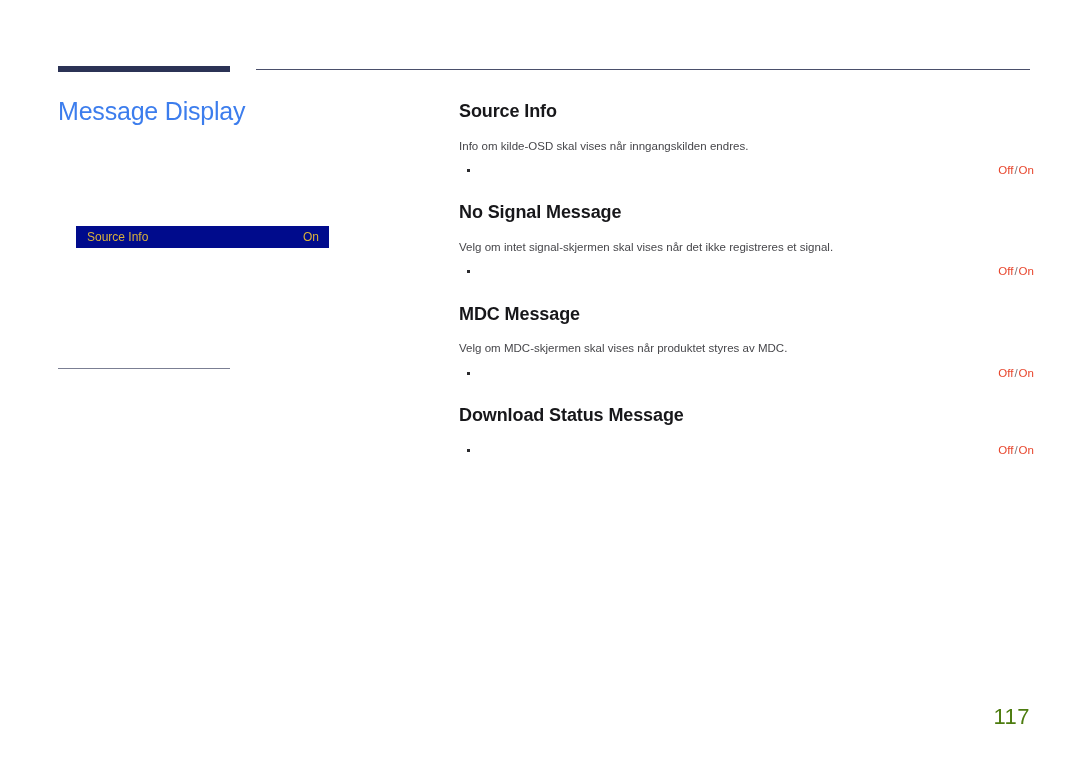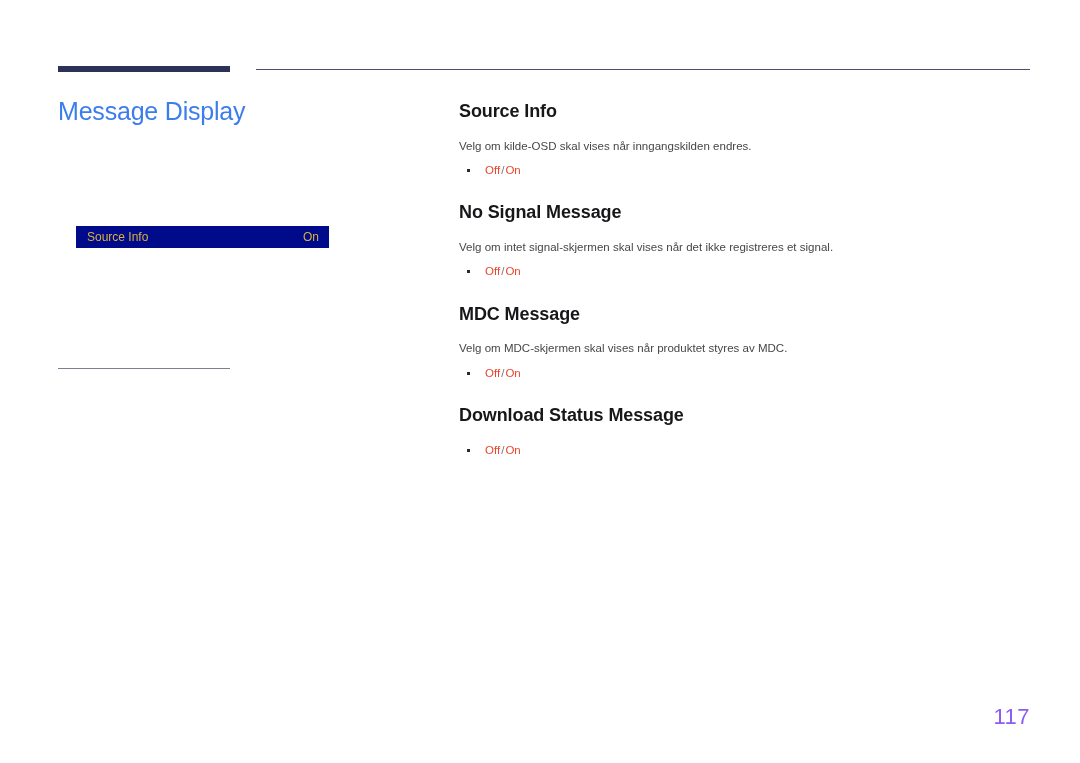--- a/index.html
+++ b/index.html
@@ -133,20 +133,21 @@
     color: #46464a;
     line-height: 1.35;
     margin: 0;
     letter-spacing: 0.02px;
   }
   .bullet-row {
     display: flex;
     align-items: flex-start;
     margin-top: 9px;
     padding-left: 8px;
+    justify-content: space-between;
   }
   .bullet-dot {
     width: 3px;
     height: 3px;
     background: #2b2b2e;
     margin-top: 6px;
     margin-right: 15px;
     flex: 0 0 auto;
   }
   .bullet-text {
@@ -157,21 +158,21 @@
     white-space: nowrap;
   }
   .bullet-text .sep { color: #77777c; padding: 0 1px; }
 
   
   .page-number {
     position: absolute;
     right: 54px;
     top: 706px;
     font-size: 22px;
-    color: #8b5cf6;
+    color: #4d7c0f;
     letter-spacing: 0.5px;
     line-height: 1;
     text-align: right;
   }
 </style>
 </head>
 <body>
 
 <div class="page">
 
@@ -189,21 +190,21 @@
   </div>
 
   <div class="footnote-wrap">
     <div class="footnote-rule"></div>
   </div>
 
   <div class="right-col">
 
     <div class="section">
       <h2 class="section-title">Source Info</h2>
-      <p class="section-desc">Velg om kilde-OSD skal vises når inngangskilden endres.</p>
+      <p class="section-desc">Info om kilde-OSD skal vises når inngangskilden endres.</p>
       <div class="bullet-row">
         <span class="bullet-dot"></span>
         <span class="bullet-text"><span>Off</span><span class="sep">/</span><span>On</span></span>
       </div>
     </div>
 
     <div class="section">
       <h2 class="section-title">No Signal Message</h2>
       <p class="section-desc">Velg om intet signal-skjermen skal vises når det ikke registreres et signal.</p>
       <div class="bullet-row">

